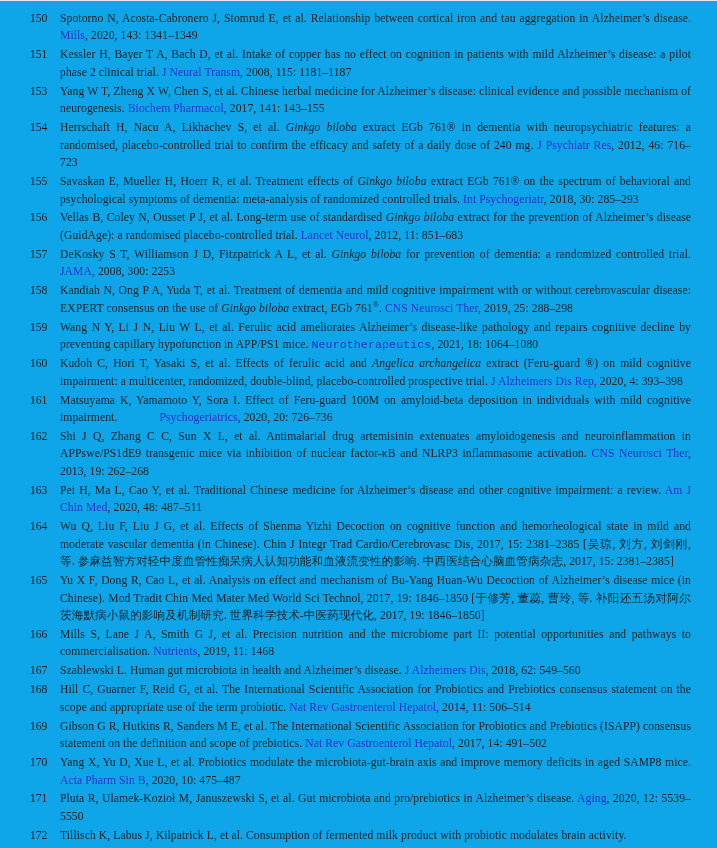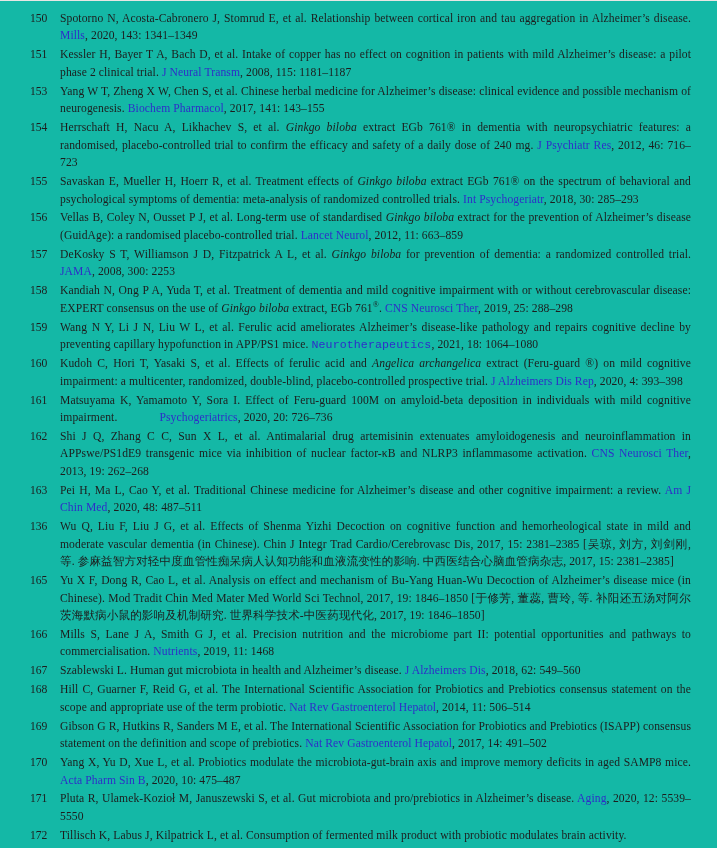--- a/index.html
+++ b/index.html
@@ -4,21 +4,21 @@
 <style>
   html, body {
     margin: 0;
     padding: 0;
     background: #fbfbfa;
   }
   .page {
     width: 717px;
     height: 848px;
     box-sizing: border-box;
-    background: #14b8a6;
+    background: #0ea5e9;
     border-top: 1px solid #e6e6e4;
     padding: 9px 26px 0 30px;
     overflow: hidden;
     font-family: "Liberation Serif", "DejaVu Serif", serif;
     font-size: 11.6px;
     line-height: 17.45px;
     color: #1d1d1d;
   }
   .ref-list { width: 100%; }
   .ref {
@@ -66,21 +66,21 @@
       <div class="ref">
         <span class="ref-num">154</span>
         <span class="ref-body"><span>Herrschaft H, Nacu A, Likhachev S, et al. </span><span class="seg-italic">Ginkgo biloba</span><span> extract EGb 761® in dementia with neuropsychiatric features: a randomised, placebo-controlled trial to confirm the efficacy and safety of a daily dose of 240 mg. </span><a class="journal-link" style="color: rgb(46, 46, 201);">J Psychiatr Res</a><span>, 2012, 46: 716–723</span></span>
       </div>
       <div class="ref">
         <span class="ref-num">155</span>
         <span class="ref-body"><span>Savaskan E, Mueller H, Hoerr R, et al. Treatment effects of </span><span class="seg-italic">Ginkgo biloba</span><span> extract EGb 761® on the spectrum of behavioral and psychological symptoms of dementia: meta-analysis of randomized controlled trials. </span><a class="journal-link" style="color: rgb(46, 46, 201);">Int Psychogeriatr</a><span>, 2018, 30: 285–293</span></span>
       </div>
       <div class="ref">
         <span class="ref-num">156</span>
-        <span class="ref-body"><span>Vellas B, Coley N, Ousset P J, et al. Long-term use of standardised </span><span class="seg-italic">Ginkgo biloba</span><span> extract for the prevention of Alzheimer’s disease (GuidAge): a randomised placebo-controlled trial. </span><a class="journal-link" style="color: rgb(46, 46, 201);">Lancet Neurol</a><span>, 2012, 11: 663–859</span></span>
+        <span class="ref-body"><span>Vellas B, Coley N, Ousset P J, et al. Long-term use of standardised </span><span class="seg-italic">Ginkgo biloba</span><span> extract for the prevention of Alzheimer’s disease (GuidAge): a randomised placebo-controlled trial. </span><a class="journal-link" style="color: rgb(46, 46, 201);">Lancet Neurol</a><span>, 2012, 11: 851–683</span></span>
       </div>
       <div class="ref">
         <span class="ref-num">157</span>
         <span class="ref-body"><span>DeKosky S T, Williamson J D, Fitzpatrick A L, et al. </span><span class="seg-italic">Ginkgo biloba</span><span> for prevention of dementia: a randomized controlled trial. </span><a class="journal-link" style="color: rgb(46, 46, 201);">JAMA</a><span>, 2008, 300: 2253</span></span>
       </div>
       <div class="ref">
         <span class="ref-num">158</span>
         <span class="ref-body"><span>Kandiah N, Ong P A, Yuda T, et al. Treatment of dementia and mild cognitive impairment with or without cerebrovascular disease: EXPERT consensus on the use of </span><span class="seg-italic">Ginkgo biloba</span><span> extract, EGb 761</span><sup class="seg-sup">®</sup><span>. </span><a class="journal-link" style="color: rgb(46, 46, 201);">CNS Neurosci Ther</a><span>, 2019, 25: 288–298</span></span>
       </div>
       <div class="ref">
@@ -97,21 +97,21 @@
       </div>
       <div class="ref">
         <span class="ref-num">162</span>
         <span class="ref-body"><span>Shi J Q, Zhang C C, Sun X L, et al. Antimalarial drug artemisinin extenuates amyloidogenesis and neuroinflammation in APPswe/PS1dE9 transgenic mice via inhibition of nuclear factor-κB and NLRP3 inflammasome activation. </span><a class="journal-link" style="color: rgb(46, 46, 201);">CNS Neurosci Ther</a><span>, 2013, 19: 262–268</span></span>
       </div>
       <div class="ref">
         <span class="ref-num">163</span>
         <span class="ref-body"><span>Pei H, Ma L, Cao Y, et al. Traditional Chinese medicine for Alzheimer’s disease and other cognitive impairment: a review. </span><a class="journal-link" style="color: rgb(46, 46, 201);">Am J Chin Med</a><span>, 2020, 48: 487–511</span></span>
       </div>
       <div class="ref">
-        <span class="ref-num">136</span>
+        <span class="ref-num">164</span>
         <span class="ref-body"><span>Wu Q, Liu F, Liu J G, et al. Effects of Shenma Yizhi Decoction on cognitive function and hemorheological state in mild and moderate vascular dementia (in Chinese). Chin J Integr Trad Cardio/Cerebrovasc Dis, 2017, 15: 2381–2385 [吴琼, 刘方, 刘剑刚, 等. 参麻益智方对轻中度血管性痴呆病人认知功能和血液流变性的影响. 中西医结合心脑血管病杂志, 2017, 15: 2381–2385]</span></span>
       </div>
       <div class="ref">
         <span class="ref-num">165</span>
         <span class="ref-body"><span>Yu X F, Dong R, Cao L, et al. Analysis on effect and mechanism of Bu-Yang Huan-Wu Decoction of Alzheimer’s disease mice (in Chinese). Mod Tradit Chin Med Mater Med World Sci Technol, 2017, 19: 1846–1850 [于修芳, 董蕊, 曹玲, 等. 补阳还五汤对阿尔茨海默病小鼠的影响及机制研究. 世界科学技术-中医药现代化, 2017, 19: 1846–1850]</span></span>
       </div>
       <div class="ref">
         <span class="ref-num">166</span>
         <span class="ref-body"><span>Mills S, Lane J A, Smith G J, et al. Precision nutrition and the microbiome part II: potential opportunities and pathways to commercialisation. </span><a class="journal-link" style="color: rgb(46, 46, 201);">Nutrients</a><span>, 2019, 11: 1468</span></span>
       </div>

